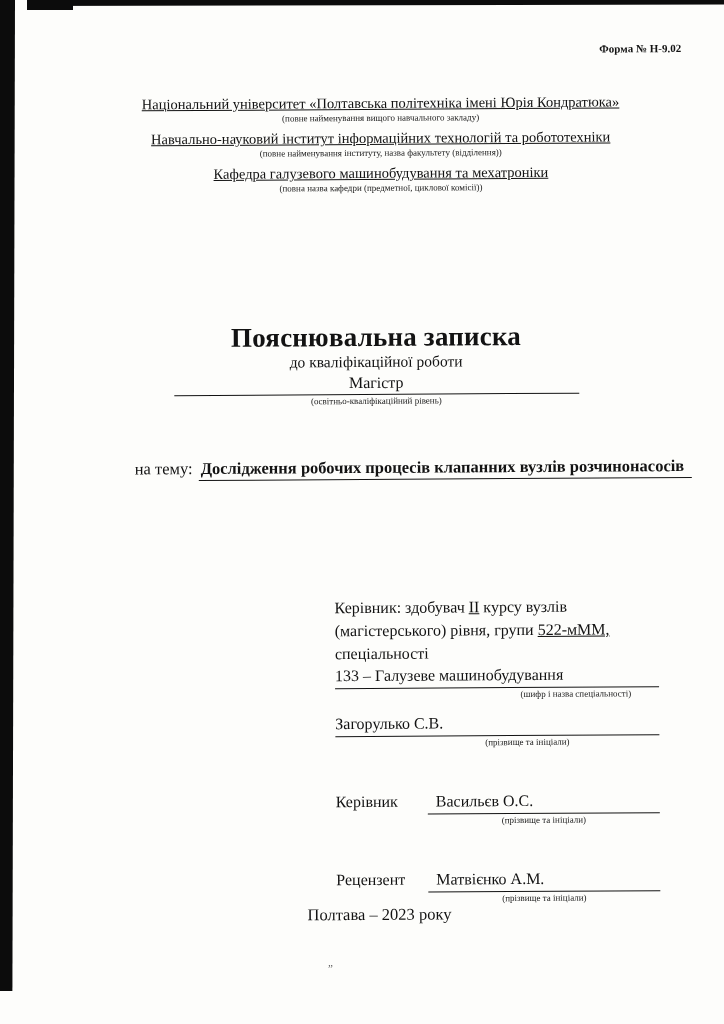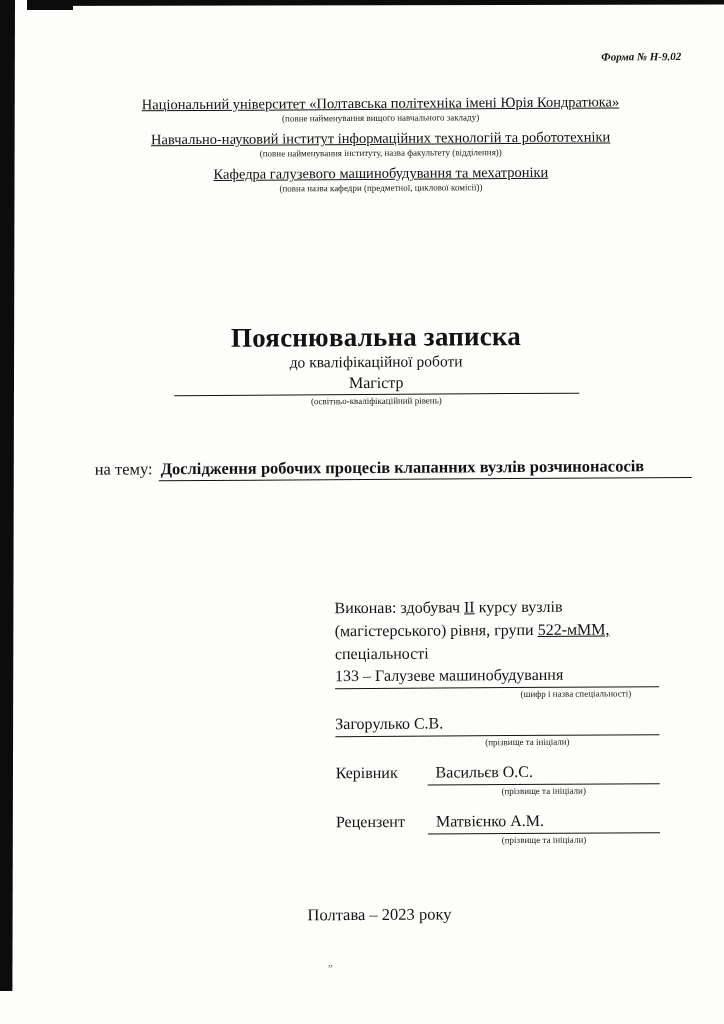--- a/index.html
+++ b/index.html
@@ -36,22 +36,22 @@
     position: absolute; left: 328px; top: 956px;
     font-size: 11px; color: #555;
   }
   
   .content {
     position: absolute; inset: 0;
     transform: rotate(-0.35deg);
     transform-origin: 50% 50%;
   }
   .form-code {
-    position: absolute; top: 52px; right: 40px;
-    font-size: 11px; font-weight: bold; font-style: italic;
+    position: absolute; top: 44px; right: 40px;
+    font-size: 11px; font-weight: bold;
   }
   .header {
     position: absolute; top: 95px; left: 72px; right: 30px;
     text-align: center;
   }
   .header .line {
     font-size: 14.5px;
     text-decoration: underline;
     line-height: 17px;
   }
@@ -74,21 +74,21 @@
     width: 405px; margin: 2px auto 0 auto;
     border-bottom: 1.2px solid #131313;
     font-size: 16px; line-height: 20px; text-align: center;
     padding-bottom: 1px;
   }
   .topic-row {
     position: absolute; top: 458px; left: 95px; right: 32px;
     display: flex; align-items: baseline;
     font-size: 16.5px;
   }
-  .topic-label { white-space: nowrap; padding-right: 6px; }
+  .topic-label { white-space: nowrap; padding-right: 6px; margin-left: 40px; }
   .topic-text {
     flex: 1;
     font-weight: bold;
     border-bottom: 1.6px solid #131313;
     padding: 0 2px 1px 2px;
     white-space: nowrap;
   }
   .performer {
     position: absolute; top: 596px; left: 334px; width: 324px;
     font-size: 16px; line-height: 23px;
@@ -98,21 +98,21 @@
   .fill-line {
     border-bottom: 1.1px solid #131313;
     line-height: 22px;
     padding-bottom: 1px;
   }
   .cap-right { text-align: right; padding-right: 28px; }
   .cap-center { text-align: center; padding-left: 60px; }
   .role-row {
     display: flex; align-items: baseline; margin-top: 12px;
   }
-  .role-label { width: 92px; flex: none; }
+  .role-label { width: 92px; flex: none; margin-top: 29px; }
   .role-name {
     flex: 1; border-bottom: 1.1px solid #131313;
     padding: 0 2px 1px 8px; line-height: 22px;
   }
   .role-caption { margin-left: 92px; text-align: center; }
   .city-line {
     position: absolute; top: 905px; left: 60px; right: 30px;
     text-align: center; font-size: 16.5px;
   }
 </style>
@@ -144,21 +144,21 @@
       <div class="degree-line">Магістр</div>
       <div class="caption">(освітньо-кваліфікаційний рівень)</div>
     </div>
 
     <div class="topic-row">
       <span class="topic-label">на тему:</span>
       <span class="topic-text">Дослідження робочих процесів клапанних вузлів розчинонасосів</span>
     </div>
 
     <div class="performer">
-      <p><span>Виконав: здобувач </span><span class="u">ІІ</span><span> курсу вузлів</span></p>
+      <p><span>Керівник: здобувач </span><span class="u">ІІ</span><span> курсу вузлів</span></p>
       <p><span>(магістерського) рівня, групи </span><span class="u">522-мММ,</span></p>
       <p>спеціальності</p>
       <div class="fill-line">133 – Галузеве машинобудування</div>
       <div class="caption cap-right">(шифр і назва спеціальності)</div>
 
       <div class="fill-line" style="margin-top:12px;">Загорулько С.В.</div>
       <div class="caption cap-center">(прізвище та ініціали)</div>
 
       <div class="role-row">
         <span class="role-label">Керівник</span>

